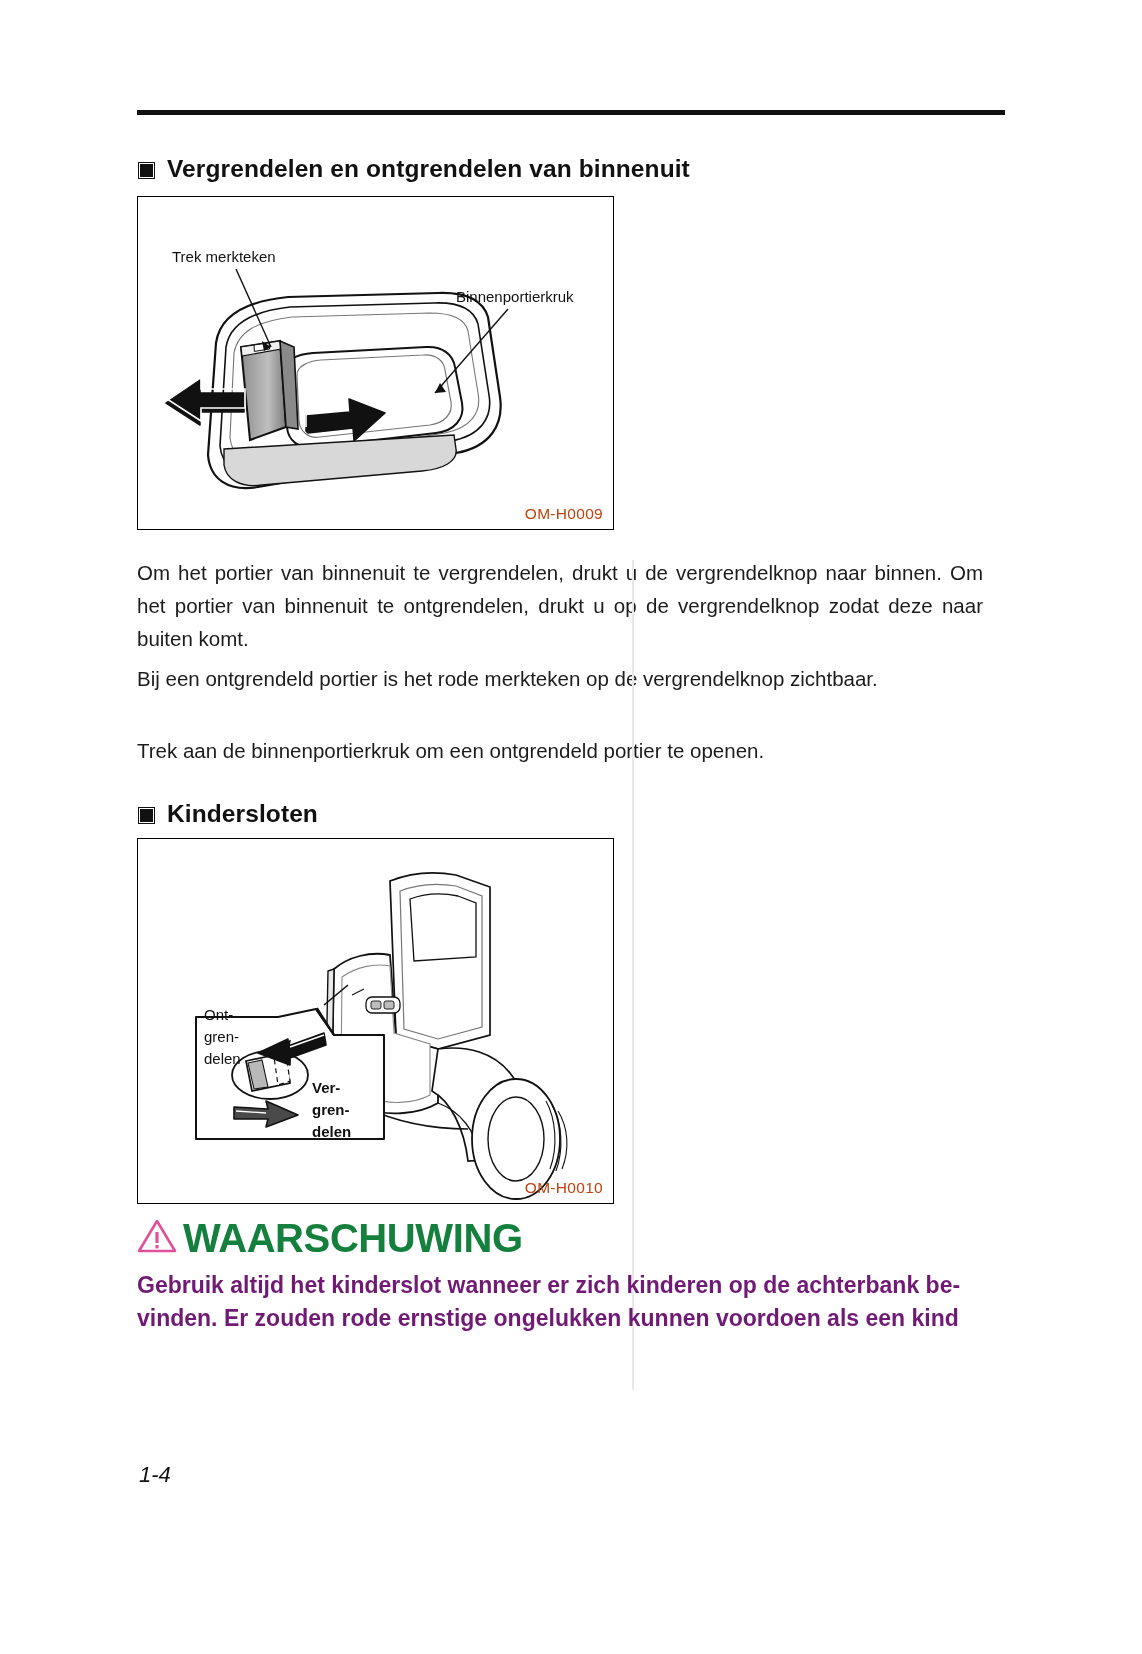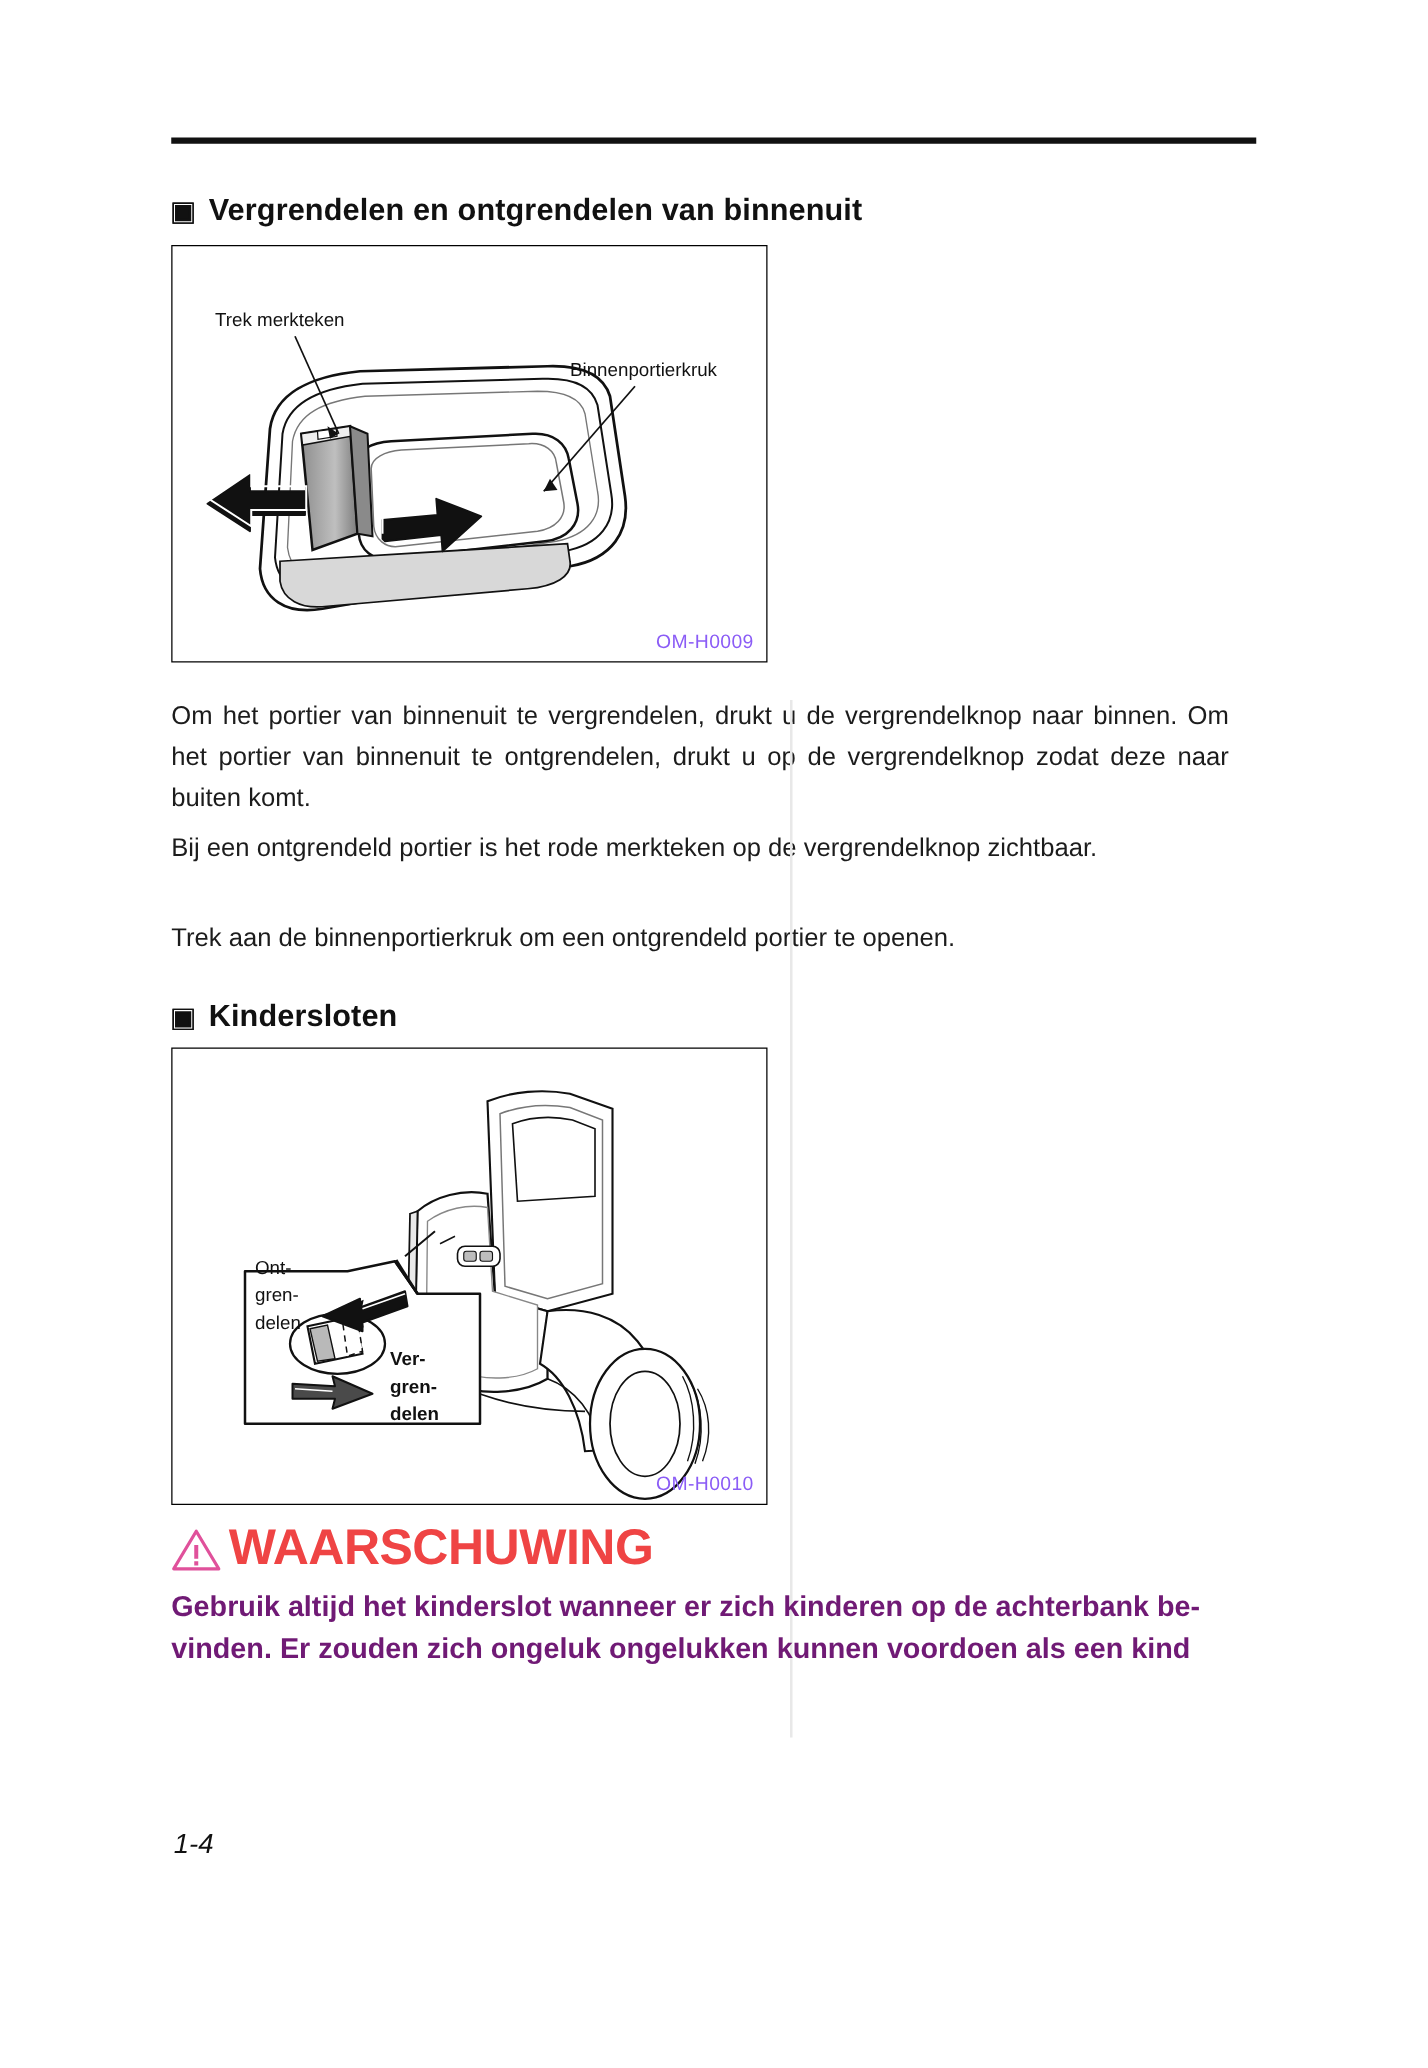--- a/index.html
+++ b/index.html
@@ -33,42 +33,42 @@
   #head2{ left:138px; top:800px; }
 
   
   .figure{
     position:absolute; border:1.5px solid #000; background:#fff; overflow:hidden;
   }
   #fig1{ left:137px; top:196px; width:475px; height:332px; }
   #fig2{ left:137px; top:838px; width:475px; height:364px; }
   .fig-id{
     position:absolute; right:10px; bottom:6px;
-    font-size:15.5px; letter-spacing:.3px; color:#8b5cf6;
+    font-size:15.5px; letter-spacing:.3px; color:#c2410c;
   }
   .fig-label{
     position:absolute; font-size:15px; color:#111; white-space:nowrap;
     line-height:1.12;
   }
 
   
   .para{
     position:absolute; width:846px; left:137px;
     font-size:20.5px; line-height:33px; color:#1c1c1c;
     text-align:justify; text-justify:inter-word;
   }
   #p1{ top:556px; }
   #p2{ top:662px; }
   #p3{ top:734px; }
 
   
   .warn{ position:absolute; left:137px; top:1218px; width:860px; }
   .warn-title{
-    display:flex; align-items:flex-end; gap:6px;
-    color:#ef4444; font-size:40px; font-weight:bold; letter-spacing:-0.4px;
+    display:flex; align-items:flex-start; gap:6px;
+    color:#15803d; font-size:40px; font-weight:bold; letter-spacing:-0.4px;
     line-height:1;
   }
   .warn-tri{ width:40px; height:36px; display:block; flex:0 0 auto; }
   .warn-body{
     margin-top:11px; color:#701a75; font-size:23px; font-weight:bold;
     line-height:32.5px; width:845px; text-align:justify; text-justify:inter-word;
   }
   .warn-body span{ display:block; }
 
   
@@ -233,19 +233,19 @@
     <div class="warn-title">
       <svg class="warn-tri" viewBox="0 0 40 36">
         <path d="M20 3 L38 33 L2 33 Z" fill="none" stroke="#e0519b" stroke-width="2.6" stroke-linejoin="round"></path>
         <rect x="18.4" y="14" width="3.2" height="11" fill="#e0519b"></rect>
         <rect x="18.4" y="27" width="3.2" height="3.4" fill="#e0519b"></rect>
       </svg>
       <span>WAARSCHUWING</span>
     </div>
     <div class="warn-body">
       <span>Gebruik altijd het kinderslot wanneer er zich kinderen op de achterbank be-</span>
-      <span>vinden. Er zouden zich ongeluk ongelukken kunnen voordoen als een kind</span>
+      <span>vinden. Er zouden rode ernstige ongelukken kunnen voordoen als een kind</span>
     </div>
   </div>
 
   <div class="pageno">1-4</div>
 
 </div>
 
 </body></html>

